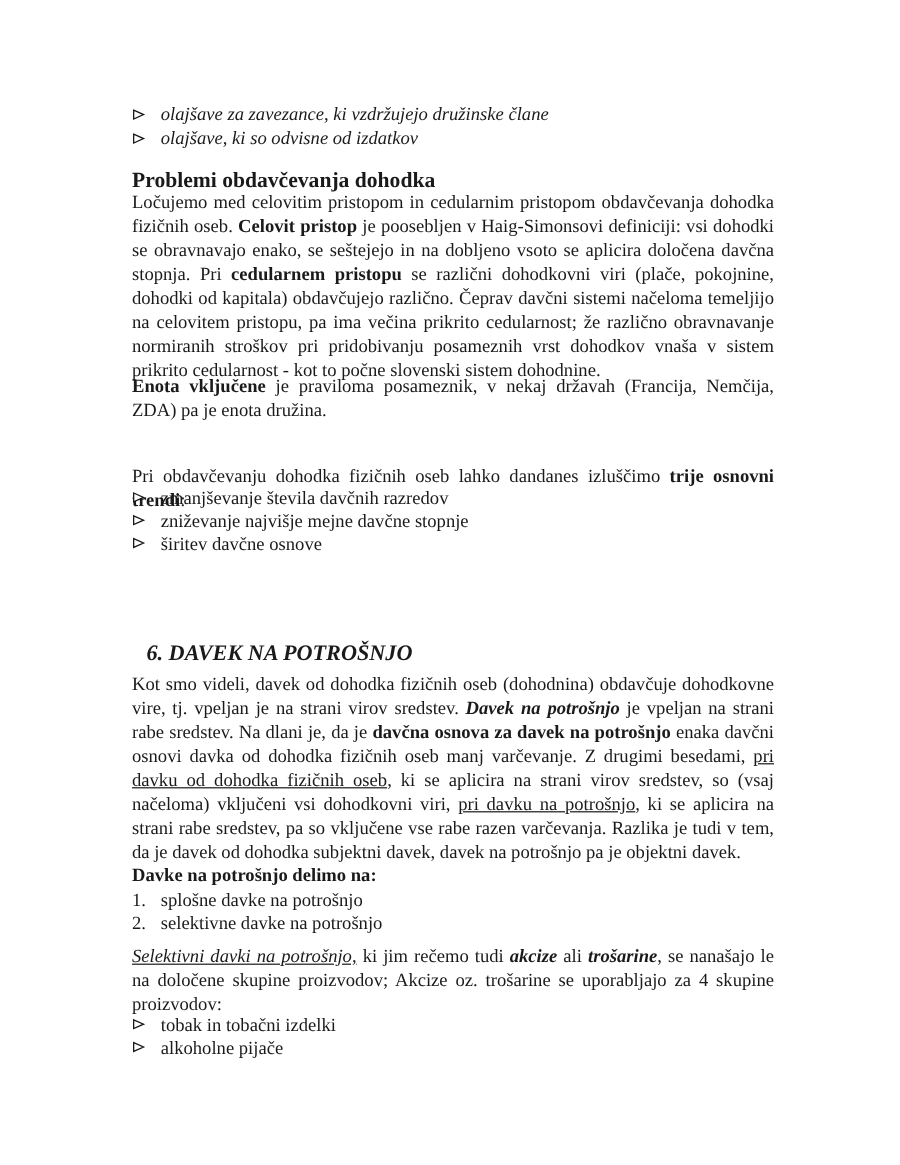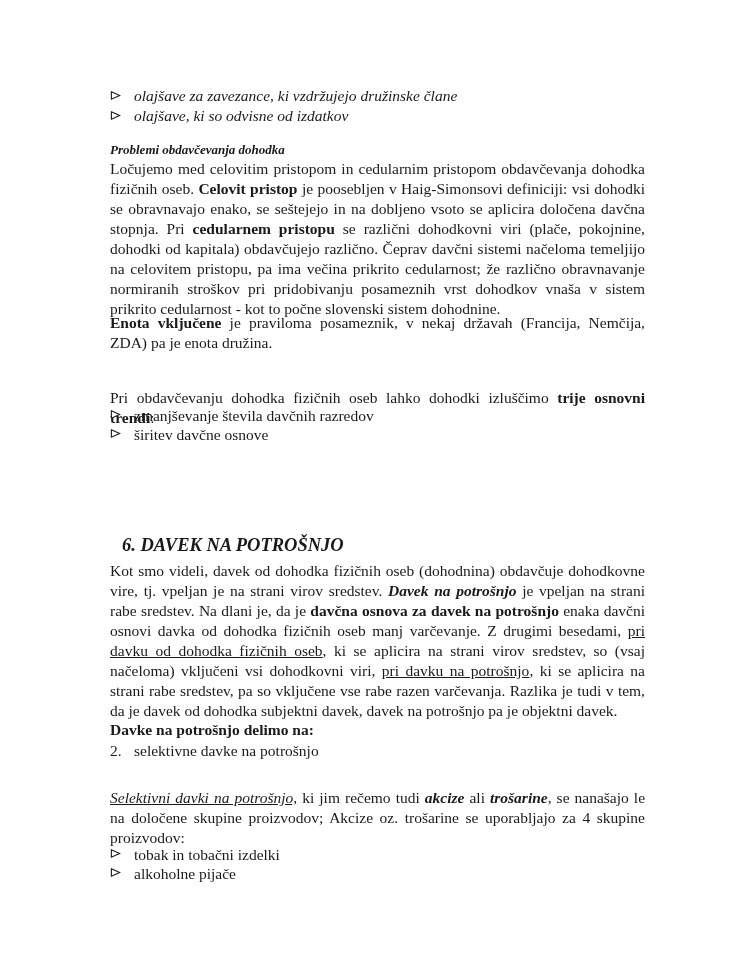--- a/index.html
+++ b/index.html
@@ -12,21 +12,21 @@
     font-size:15.5px;
     line-height:20px;
     overflow:hidden;
   }
   .blk{position:absolute;left:110px;width:535px;}
   .para{text-align:justify;margin:0;}
   .b{font-weight:bold;}
   .bi{font-weight:bold;font-style:italic;}
   .u{text-decoration:underline;}
   .iu{font-style:italic;text-decoration:underline;}
-  .h-run{font-weight:bold;font-style:italic;font-size:13px;margin:0;}
+  .h-run{font-weight:bold;font-size:18px;margin:0;}
   .chapter-h{
     font-weight:bold;font-style:italic;
     font-size:18.5px;line-height:24px;margin:12px;
   }
   ul.arrow-list, ol.num-list{list-style:none;margin:0;padding:0;}
   ul.arrow-list li{position:relative;padding-left:24px;}
   ul.arrow-list.em li{font-style:italic;}
   .arw{position:absolute;left:0;top:4px;width:11px;height:11px;}
   .arw svg{display:block;}
   ul.tight li{line-height:19px;}
@@ -57,48 +57,57 @@
       <span>olajšave, ki so odvisne od izdatkov</span>
     </li>
   </ul>
 
   <h3 class="blk h-run" style="top:140px">Problemi obdavčevanja dohodka</h3>
 
   <p class="blk para" style="top:159px"><span>Ločujemo med celovitim pristopom in cedularnim pristopom obdavčevanja dohodka fizičnih oseb. </span><span class="b">Celovit pristop</span><span> je poosebljen v Haig-Simonsovi definiciji: vsi dohodki se obravnavajo enako, se seštejejo in na dobljeno vsoto se aplicira določena davčna stopnja. Pri </span><span class="b">cedularnem pristopu</span><span> se različni dohodkovni viri (plače, pokojnine, dohodki od kapitala) obdavčujejo različno. Čeprav davčni sistemi načeloma temeljijo na celovitem pristopu, pa ima večina prikrito cedularnost; že različno obravnavanje normiranih stroškov pri pridobivanju posameznih vrst dohodkov vnaša v sistem prikrito cedularnost - kot to počne slovenski sistem dohodnine.</span></p>
 
   <p class="blk para" style="top:313px"><span class="b">Enota vključene</span><span> je praviloma posameznik, v nekaj državah (Francija, Nemčija, ZDA) pa je enota družina.</span></p>
 
-  <p class="blk para" style="top:388px"><span>Pri obdavčevanju dohodka fizičnih oseb lahko dohodki izluščimo </span><span class="b">trije osnovni trendi</span><span>:</span></p>
+  <p class="blk para" style="top:388px"><span>Pri obdavčevanju dohodka fizičnih oseb lahko dandanes izluščimo </span><span class="b">trije osnovni trendi</span><span>:</span></p>
 
   <ul class="blk arrow-list tight" style="top:406px">
     <li>
       <span class="arw" style="top:3px">
           <svg width="11" height="11" viewBox="0 0 12 12">
             <path d="M1.5 2 L10.5 6 L1.5 10 Z" fill="#ffffff" stroke="#1a1a1a" stroke-width="1.2"></path>
           </svg>
         </span>
       <span>zmanjševanje števila davčnih razredov</span>
+    </li>
+    <li>
+      <span class="arw" style="top:3px">
+          <svg width="11" height="11" viewBox="0 0 12 12">
+            <path d="M1.5 2 L10.5 6 L1.5 10 Z" fill="#ffffff" stroke="#1a1a1a" stroke-width="1.2"></path>
+          </svg>
+        </span>
+      <span>zniževanje najvišje mejne davčne stopnje</span>
     </li>
     <li>
       <span class="arw" style="top:3px">
           <svg width="11" height="11" viewBox="0 0 12 12">
             <path d="M1.5 2 L10.5 6 L1.5 10 Z" fill="#ffffff" stroke="#1a1a1a" stroke-width="1.2"></path>
           </svg>
         </span>
       <span>širitev davčne osnove</span>
     </li>
   </ul>
 
   <h2 class="blk chapter-h" style="top:521px">6. DAVEK NA POTROŠNJO</h2>
 
   <p class="blk para" style="top:561px"><span>Kot smo videli, davek od dohodka fizičnih oseb (dohodnina) obdavčuje dohodkovne vire, tj. vpeljan je na strani virov sredstev. </span><span class="bi">Davek na potrošnjo</span><span> je vpeljan na strani rabe sredstev. Na dlani je, da je </span><span class="b">davčna osnova za davek na potrošnjo</span><span> enaka davčni osnovi davka od dohodka fizičnih oseb manj varčevanje. Z drugimi besedami, </span><span class="u">pri davku od dohodka fizičnih oseb</span><span>, ki se aplicira na strani virov sredstev, so (vsaj načeloma) vključeni vsi dohodkovni viri, </span><span class="u">pri davku na potrošnjo</span><span>, ki se aplicira na strani rabe sredstev, pa so vključene vse rabe razen varčevanja. Razlika je tudi v tem, da je davek od dohodka subjektni davek, davek na potrošnjo pa je objektni davek.</span></p>
 
   <div class="blk" style="top:720px">
     <p class="division-h">Davke na potrošnjo delimo na:</p>
     <ol class="num-list">
+      <li><span class="num">1.</span><span>splošne davke na potrošnjo</span></li>
       <li><span class="num">2.</span><span>selektivne davke na potrošnjo</span></li>
     </ol>
   </div>
 
   <p class="blk para" style="top:788px"><span class="iu">Selektivni davki na potrošnjo,</span><span> ki jim rečemo tudi </span><span class="bi">akcize</span><span> ali </span><span class="bi">trošarine</span><span>, se nanašajo le na določene skupine proizvodov; Akcize oz. trošarine se uporabljajo za 4 skupine proizvodov:</span></p>
 
   <ul class="blk arrow-list tight" style="top:845px">
     <li>
       <span class="arw" style="top:3px">
           <svg width="11" height="11" viewBox="0 0 12 12">

